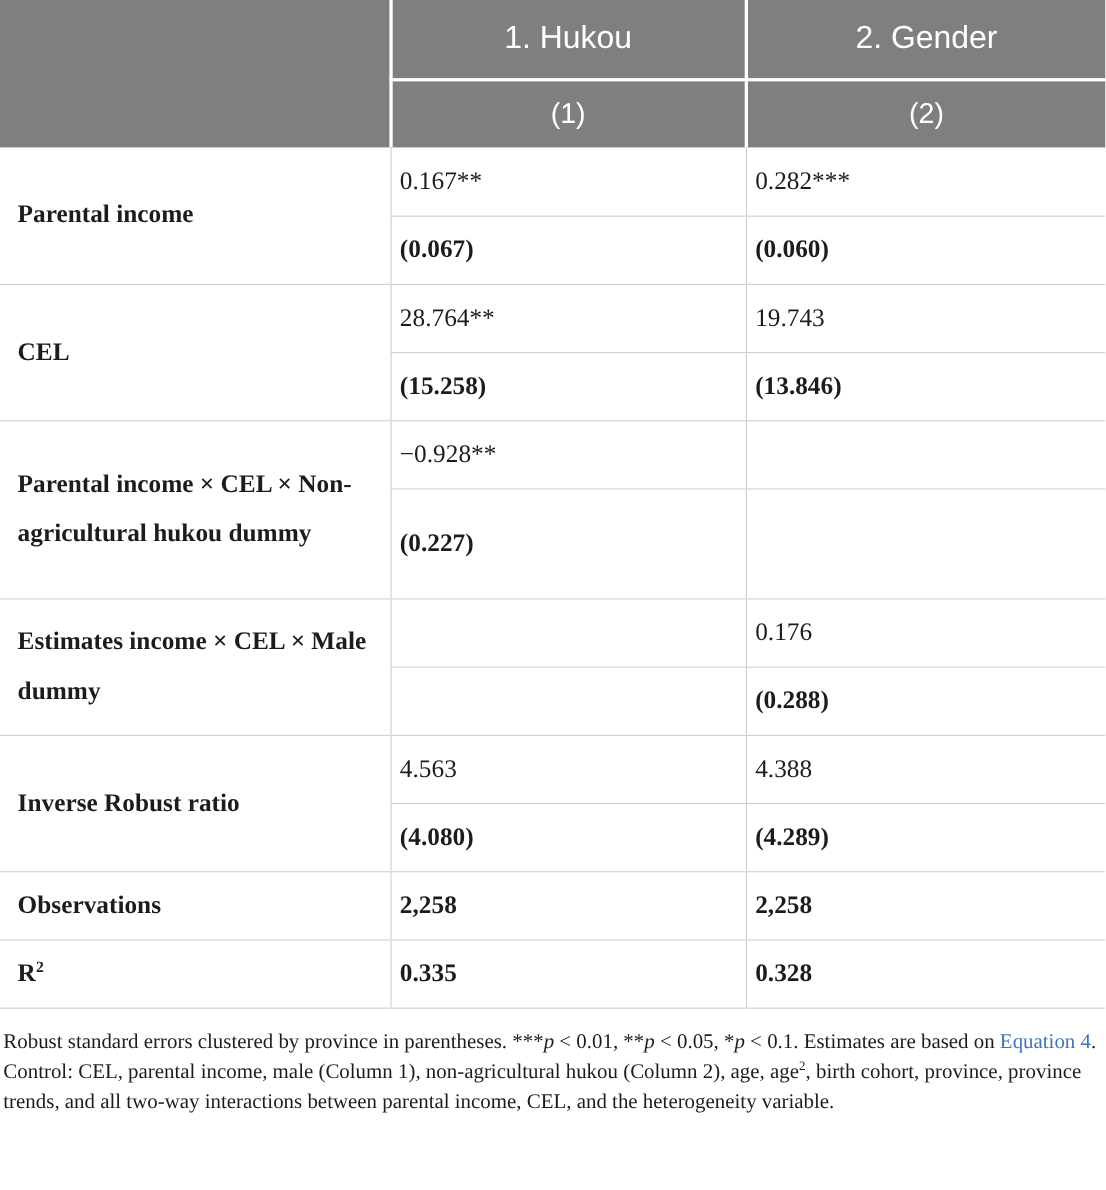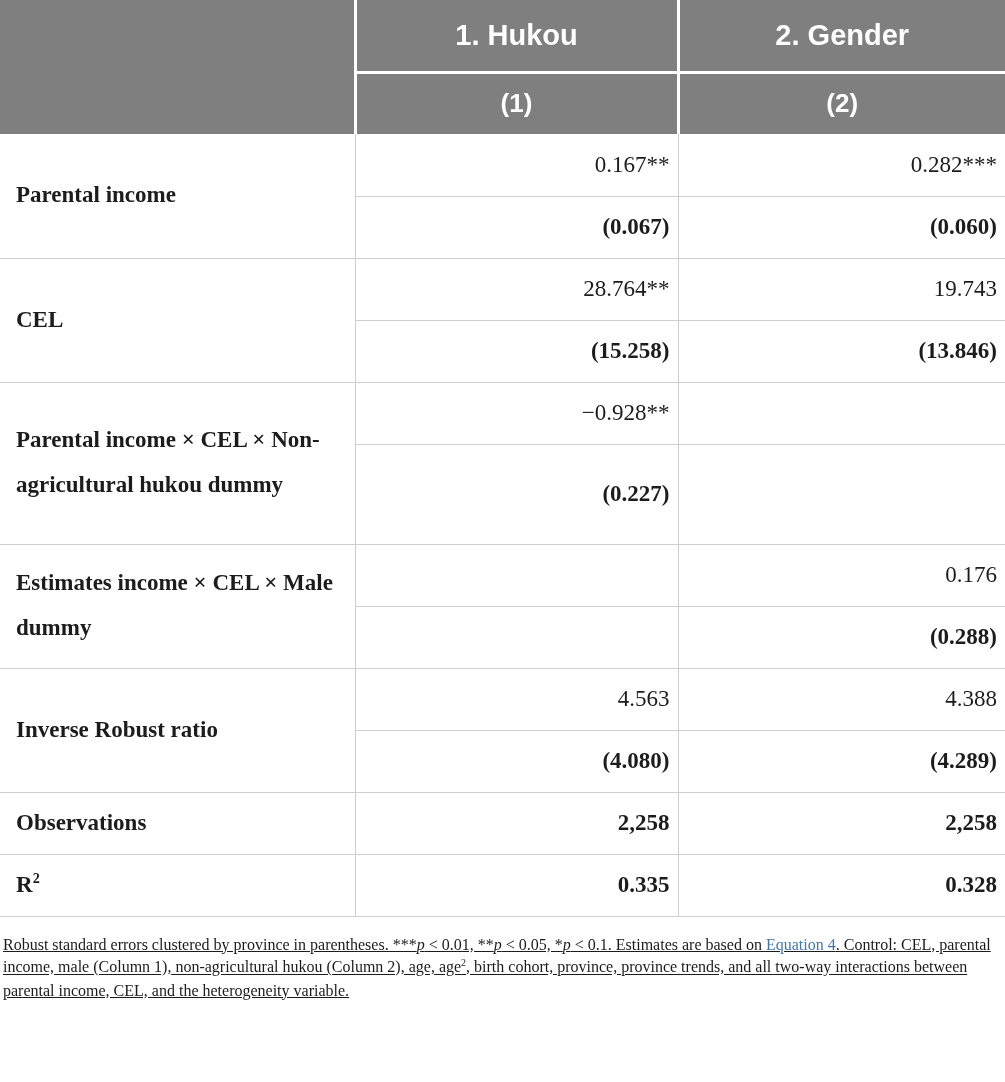--- a/index.html
+++ b/index.html
@@ -22,21 +22,21 @@
     table-layout: fixed;
   }
   col.c-label { width: 355px; }
   col.c-v1 { width: 323px; }
   col.c-v2 { width: 327px; }
 
   thead th {
     background: var(--header-bg);
     color: var(--header-text);
     font-family: "Liberation Sans", sans-serif;
-    font-weight: 700;
+    font-weight: 400;
     text-align: center;
     vertical-align: middle;
   }
   th.group {
     font-size: 29px;
     height: 72px;
     border-left: 3px solid #ffffff;
     border-bottom: 3px solid #ffffff;
   }
   th.sub {
@@ -45,40 +45,39 @@
     border-left: 3px solid #ffffff;
   }
   th.corner { border: none; }
 
   tbody td {
     height: 62px;
     font-size: 23px;
     vertical-align: middle;
   }
   td.val {
-    text-align: right;
+    text-align: left;
     border-left: 1px solid var(--border);
     padding: 0 8px;
   }
   td.label {
     text-align: left;
     padding: 6px 14px 6px 16px;
     line-height: 1.95;
   }
   td.tall { height: 100px; }
   .inner-b { border-bottom: 1px solid var(--border); }
   .section-b { border-bottom: 1px solid var(--border); font-weight: bold; }
 
   td.label sup, .footnote sup { font-size: 0.62em; }
 
   .footnote {
     padding: 17px 2px 12px 3px;
-    font-size: 16px;
+    font-size: 19px;
     line-height: 1.43;
-    text-decoration: underline;
   }
   .footnote i { font-style: italic; }
   .footnote a {
     color: var(--link);
     text-decoration: none;
     cursor: pointer;
   }
 </style>
 </head>
 <body>

